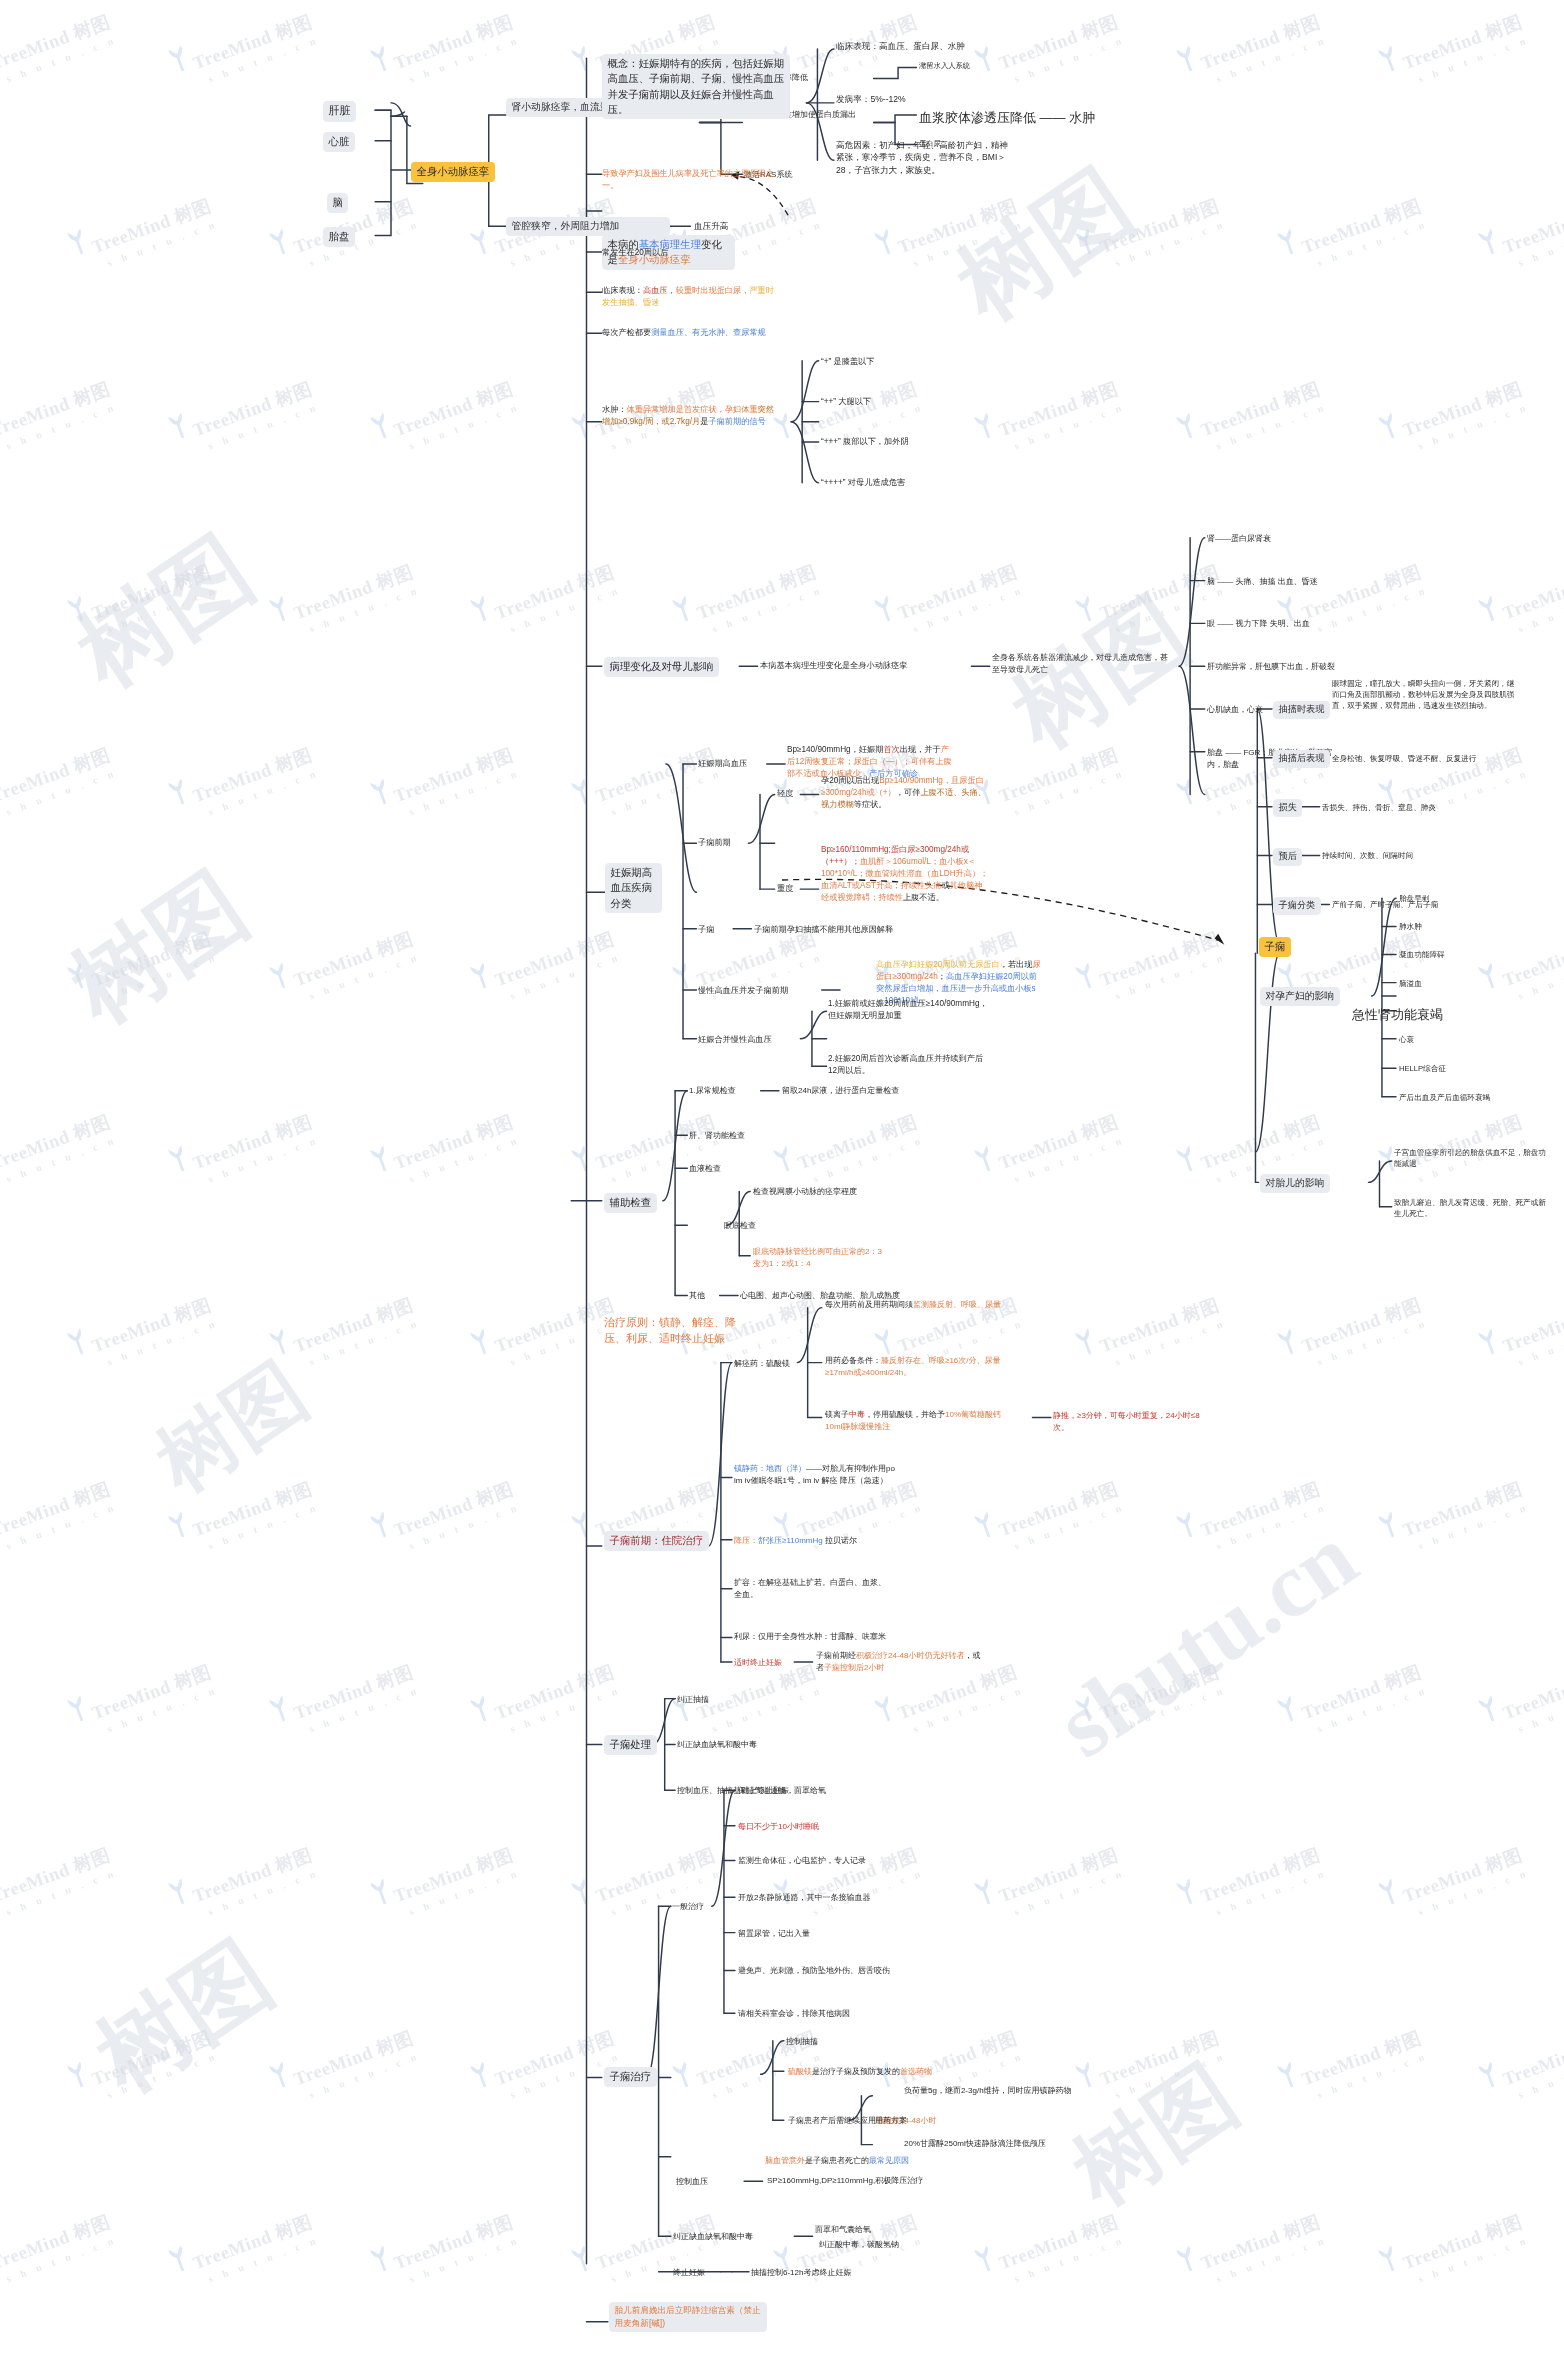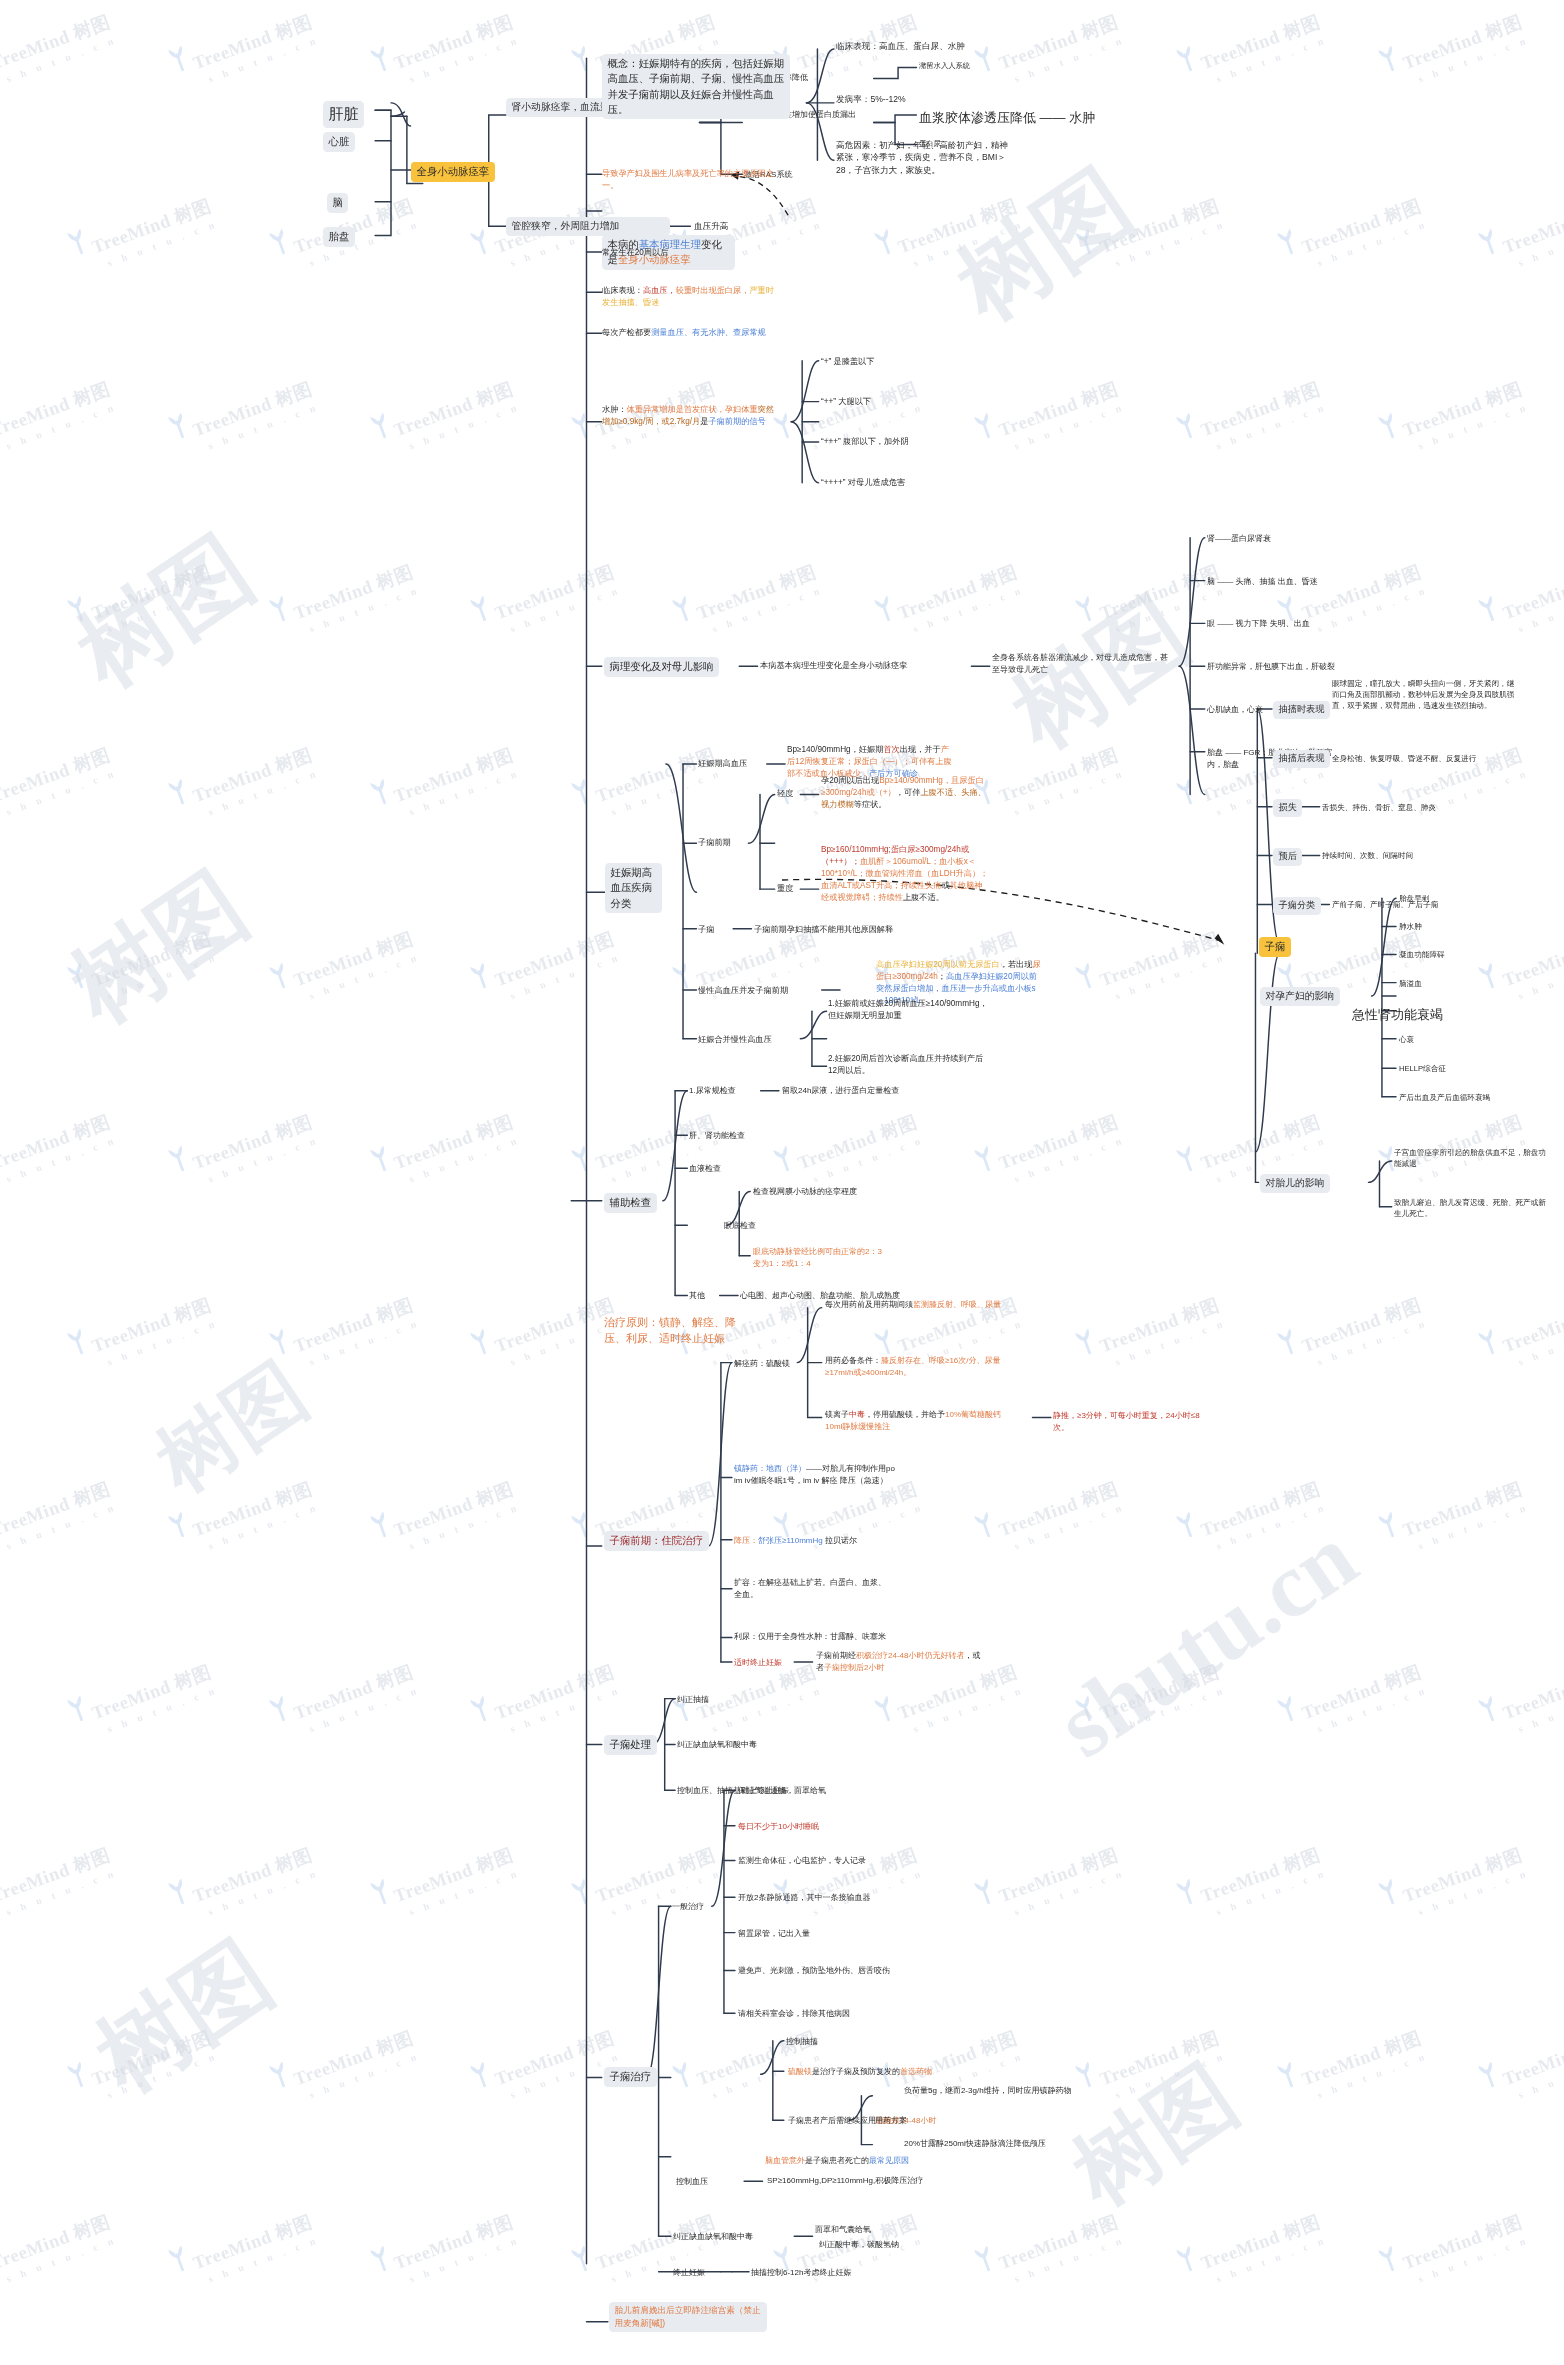--- a/index.html
+++ b/index.html
@@ -1088,21 +1088,21 @@
         <path d="M1078 3718 L 1180 3718"></path>
         <path d="M1198 3718 L 1226 3718"></path>
 
         <path d="M960 3800 C 975 3800 975 3800 995 3800"></path>
       </g>
     </svg>
   </div>
 
   <div id="nodes">
 
-    <div class="node chip" style="left:323px;top:101px;font-size:15px;">肝脏</div>
+    <div class="node chip" style="left:323px;top:101px;font-size:11px;">肝脏</div>
     <div class="node chip" style="left:323px;top:132px;font-size:10.4px;">心脏</div>
     <div class="node chip" style="left:327px;top:193px;font-size:10.4px;">脑</div>
     <div class="node chip" style="left:323px;top:227px;font-size:10.4px;">胎盘</div>
 
     <div class="node chip-amber" style="left:411px;top:162px;font-size:10.4px;">全身小动脉痉挛</div>
 
     <div class="node chip" style="left:506px;top:98px;width:183px;font-size:9.8px;">肾小动脉痉挛，血流量减少，肾缺血缺氧</div>
 
     <div class="node chip" style="left:506px;top:217px;width:153px;font-size:9.8px;">管腔狭窄，外周阻力增加</div>
     <div class="node" style="left:694px;top:220px;font-size:8.6px;">血压升高</div>

